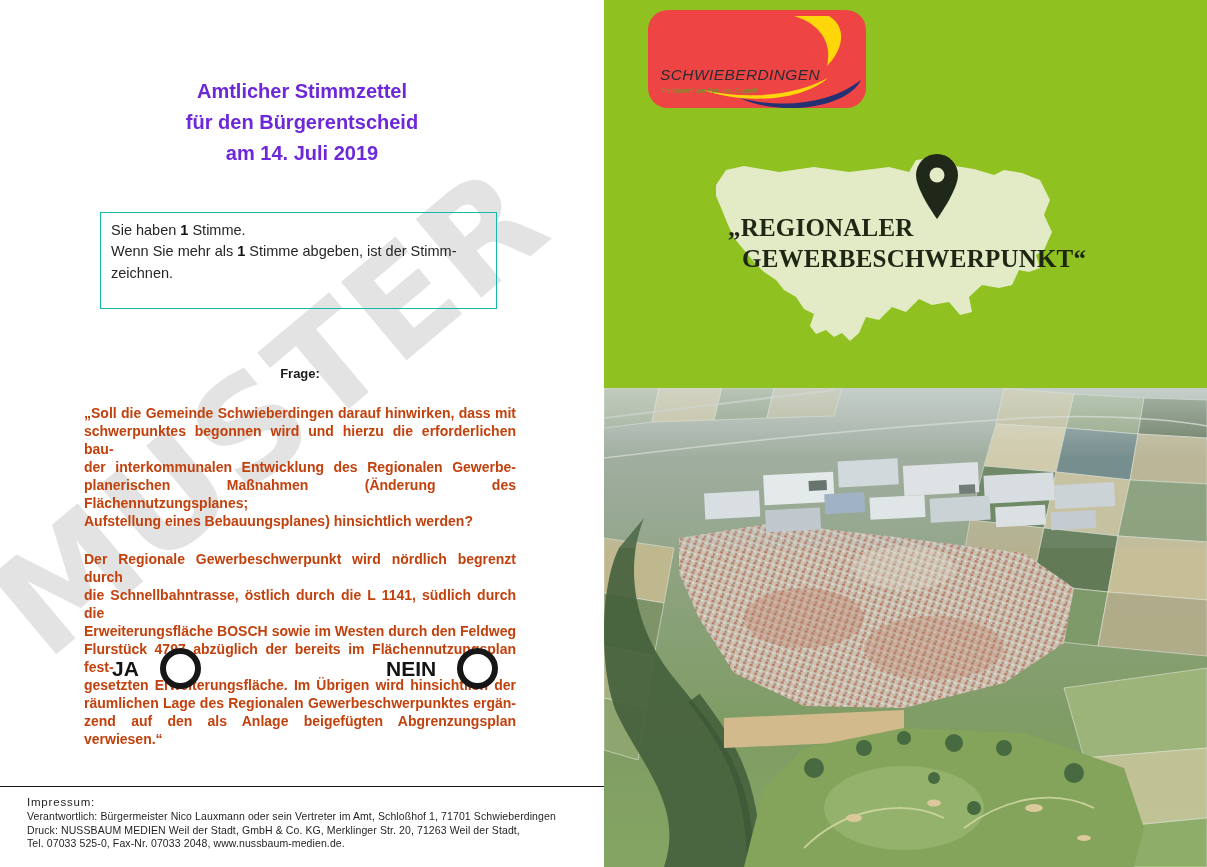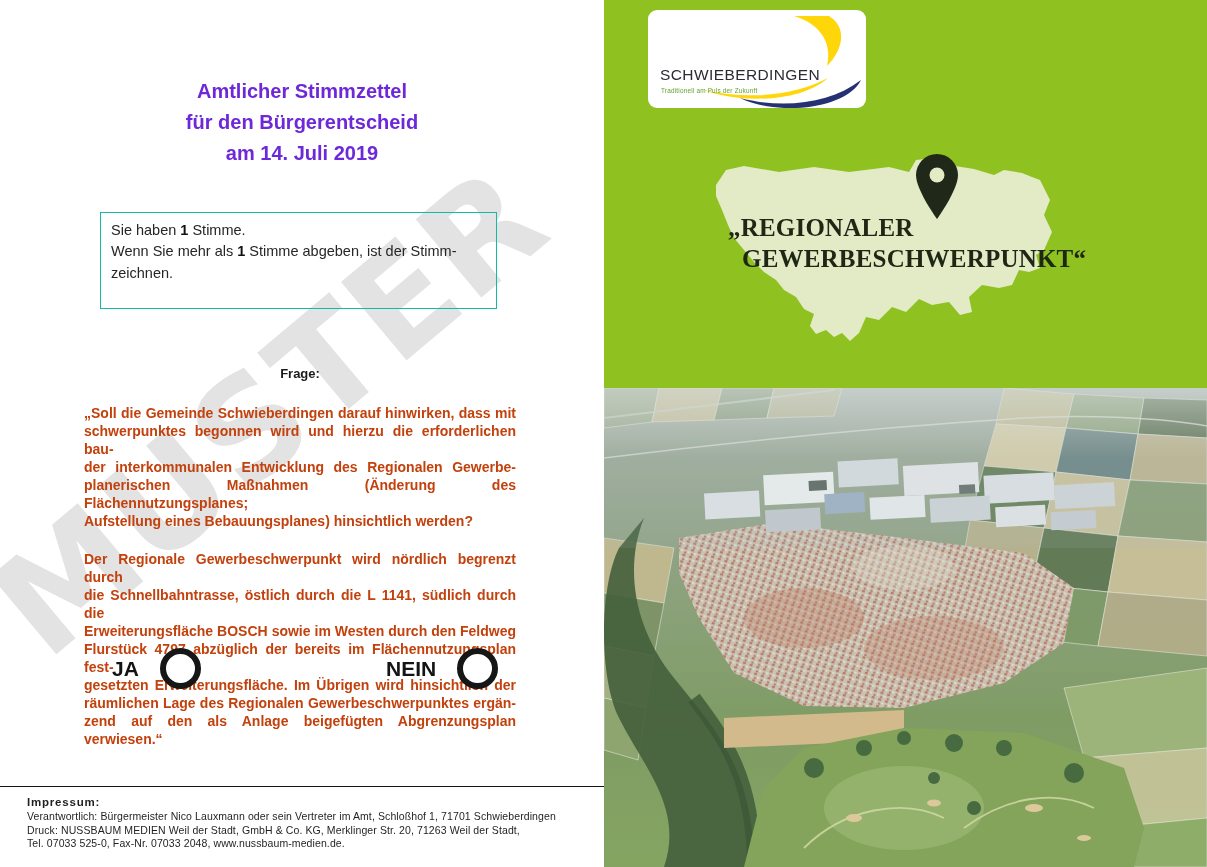--- a/index.html
+++ b/index.html
@@ -25,25 +25,25 @@
   .jline{line-height:18px;text-align:justify;text-align-last:justify;white-space:normal;}
   .jline.last{text-align-last:left;}
   .choices{position:absolute;left:0;top:648px;width:604px;height:50px;}
   .choice{position:absolute;display:flex;align-items:center;gap:21px;}
   .choice-ja{left:112px;}
   .choice-nein{left:386px;}
   .choice-label{font-weight:bold;font-size:21px;color:#141414;}
   .choice-circle{width:29px;height:29px;border:6px solid #161616;border-radius:50%;background:#fff;}
   .footer-rule{position:absolute;left:0;top:786px;width:604px;border-top:1.5px solid #141414;}
   .imprint{position:absolute;left:27px;top:796px;width:560px;color:#1f1f1f;}
-  .imprint-heading{font-weight:bold;font-size:11.5px;letter-spacing:.8px;margin-bottom:2px;}
+  .imprint-heading{font-weight:normal;font-size:11.5px;letter-spacing:.8px;margin-bottom:2px;}
   .imprint .i-line{font-size:10.5px;line-height:13.5px;letter-spacing:.1px;}
   
   .page-right{position:absolute;left:604px;top:0;width:603px;height:867px;background:var(--green,#8FC120);overflow:hidden;}
-  .logo-card{position:absolute;left:44px;top:10px;width:218px;height:98px;background:#ffffff;border-radius:9px;}
+  .logo-card{position:absolute;left:44px;top:10px;width:218px;height:98px;background:#ef4444;border-radius:20px;font-style:italic;}
   .silhouette-svg{position:absolute;left:0;top:130px;width:603px;height:260px;}
   .headline{position:absolute;left:124px;top:212px;font-family:Liberation Serif, serif;font-weight:bold;
             font-size:25px;line-height:31px;color:var(--headline_text,#1E2614);letter-spacing:.2px;}
   .headline .h2{margin-left:14px;}
   .photo{position:absolute;left:0;top:388px;width:603px;height:479px;}
   .logo-text{font-family:"Liberation Sans",sans-serif;}
 </style>
 </head>
 <body>
 

